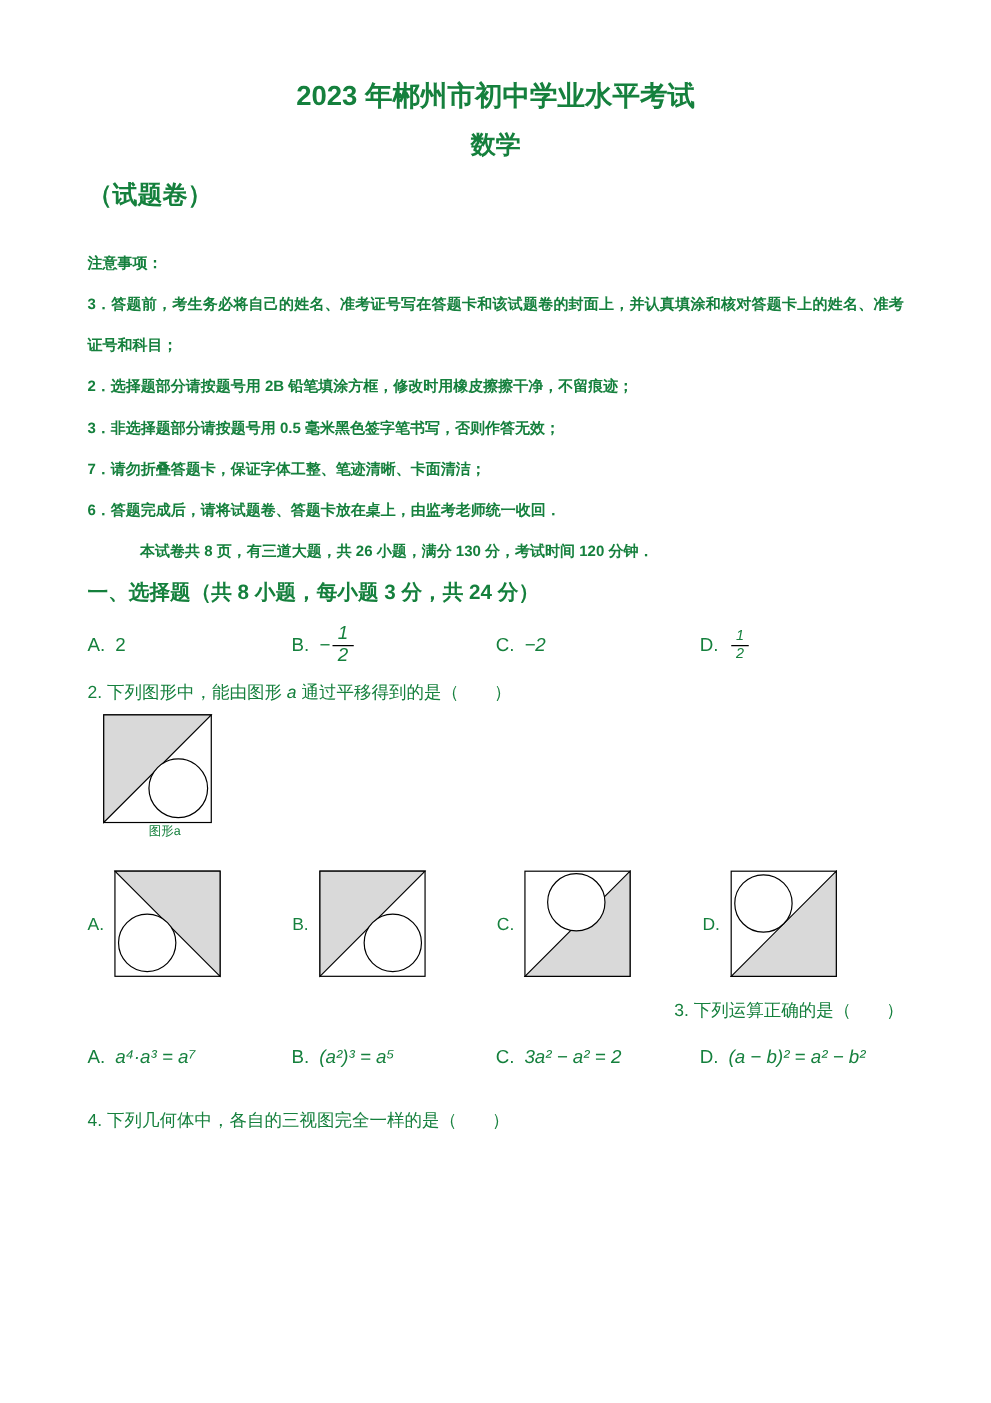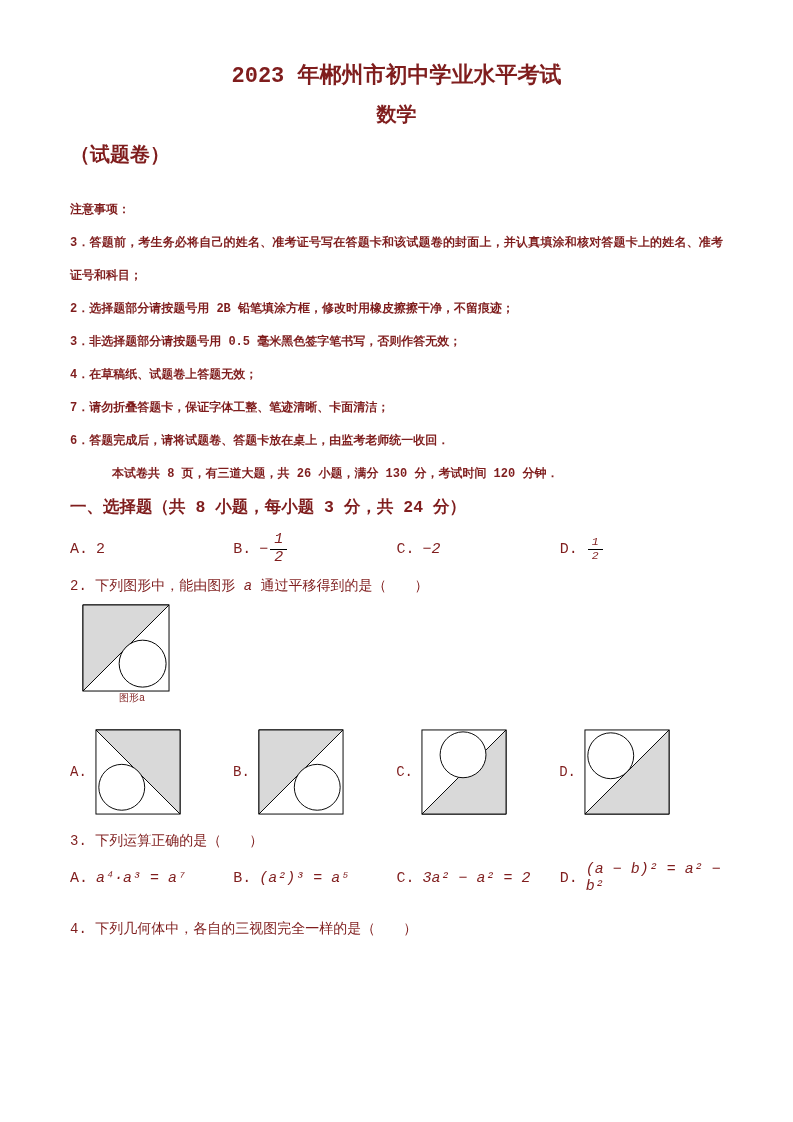--- a/index.html
+++ b/index.html
@@ -1,20 +1,20 @@
 <!DOCTYPE html>
 <html><head>
 <meta charset="utf-8">
 <style>
   html,body { margin:0; padding:0; background:#888; }
   body { width:793px; }
   .page {
     width:793px; height:1122px; background:#fff; box-sizing:border-box;
-    padding:64px 70px 0 70px; color:#7f1d1d;
-    font-family:Liberation Mono, monospace; overflow:hidden;
+    padding:64px 70px 0 70px; color:#15803d;
+    font-family:Liberation Sans, sans-serif; overflow:hidden;
   }
   .title { text-align:center; font-size:22px; font-weight:bold; line-height:1.2; margin:0 0 14px 0; }
   .subject { text-align:center; font-size:20px; font-weight:bold; line-height:1.2; margin:0 0 16px 0; }
   .papertype { text-align:left; font-size:20px; font-weight:bold; line-height:1.2; margin:0 0 26px 0; }
   .notice p { margin:0; font-size:12px; font-weight:bold; line-height:33px; text-align:justify; }
   .summary { text-indent:3.5em; }
   .section-heading { margin:0; font-size:16.5px; font-weight:bold; line-height:33px; }
   .q { font-size:14px; line-height:20px; margin-top:10px; }
   .math { font-style:italic; }
   .opts-row { display:flex; align-items:center; font-size:15px; margin-top:8px; min-height:34px; }
@@ -39,21 +39,20 @@
 
   <div class="title">2023 年郴州市初中学业水平考试</div>
   <div class="subject">数学</div>
   <div class="papertype">（试题卷）</div>
 
   <div class="notice">
     <p>注意事项：</p>
     <p>3．答题前，考生务必将自己的姓名、准考证号写在答题卡和该试题卷的封面上，并认真填涂和核对答题卡上的姓名、准考证号和科目；</p>
     <p>2．选择题部分请按题号用 2B 铅笔填涂方框，修改时用橡皮擦擦干净，不留痕迹；</p>
     <p>3．非选择题部分请按题号用 0.5 毫米黑色签字笔书写，否则作答无效；</p>
-    <p>4．在草稿纸、试题卷上答题无效；</p>
     <p>7．请勿折叠答题卡，保证字体工整、笔迹清晰、卡面清洁；</p>
     <p>6．答题完成后，请将试题卷、答题卡放在桌上，由监考老师统一收回．</p>
     <p class="summary">本试卷共 8 页，有三道大题，共 26 小题，满分 130 分，考试时间 120 分钟．</p>
   </div>
 
   <p class="section-heading">一、选择题（共 8 小题，每小题 3 分，共 24 分）</p>
 
   <div class="opts-row">
     <span class="opt">
       <span class="opt-label">A.</span>
@@ -121,21 +120,21 @@
     <div class="fig-opt">
       <span class="opt-label">D.</span>
       <svg width="86" height="86" viewBox="0 0 90 90">
         <rect x="1" y="1" width="88" height="88" fill="#ffffff" stroke="#000000"></rect>
         <polygon points="89,1 89,89 1,89" stroke="#000000" fill="#d9d9d9"></polygon>
         <circle cx="28" cy="28" r="24" fill="#ffffff" stroke="#000000"></circle>
       </svg>
     </div>
   </div>
 
-  <div class="q" style="margin-top:16px;">
+  <div class="q" style="margin-top:16px;text-align:right;">
     <span>3. </span><span>下列运算正确的是（　　）</span>
   </div>
   <div class="opts-row q3row">
     <span class="opt">
       <span class="opt-label">A.</span>
       <span class="math">a⁴·a³ = a⁷</span>
     </span>
     <span class="opt">
       <span class="opt-label">B.</span>
       <span class="math">(a²)³ = a⁵</span>

